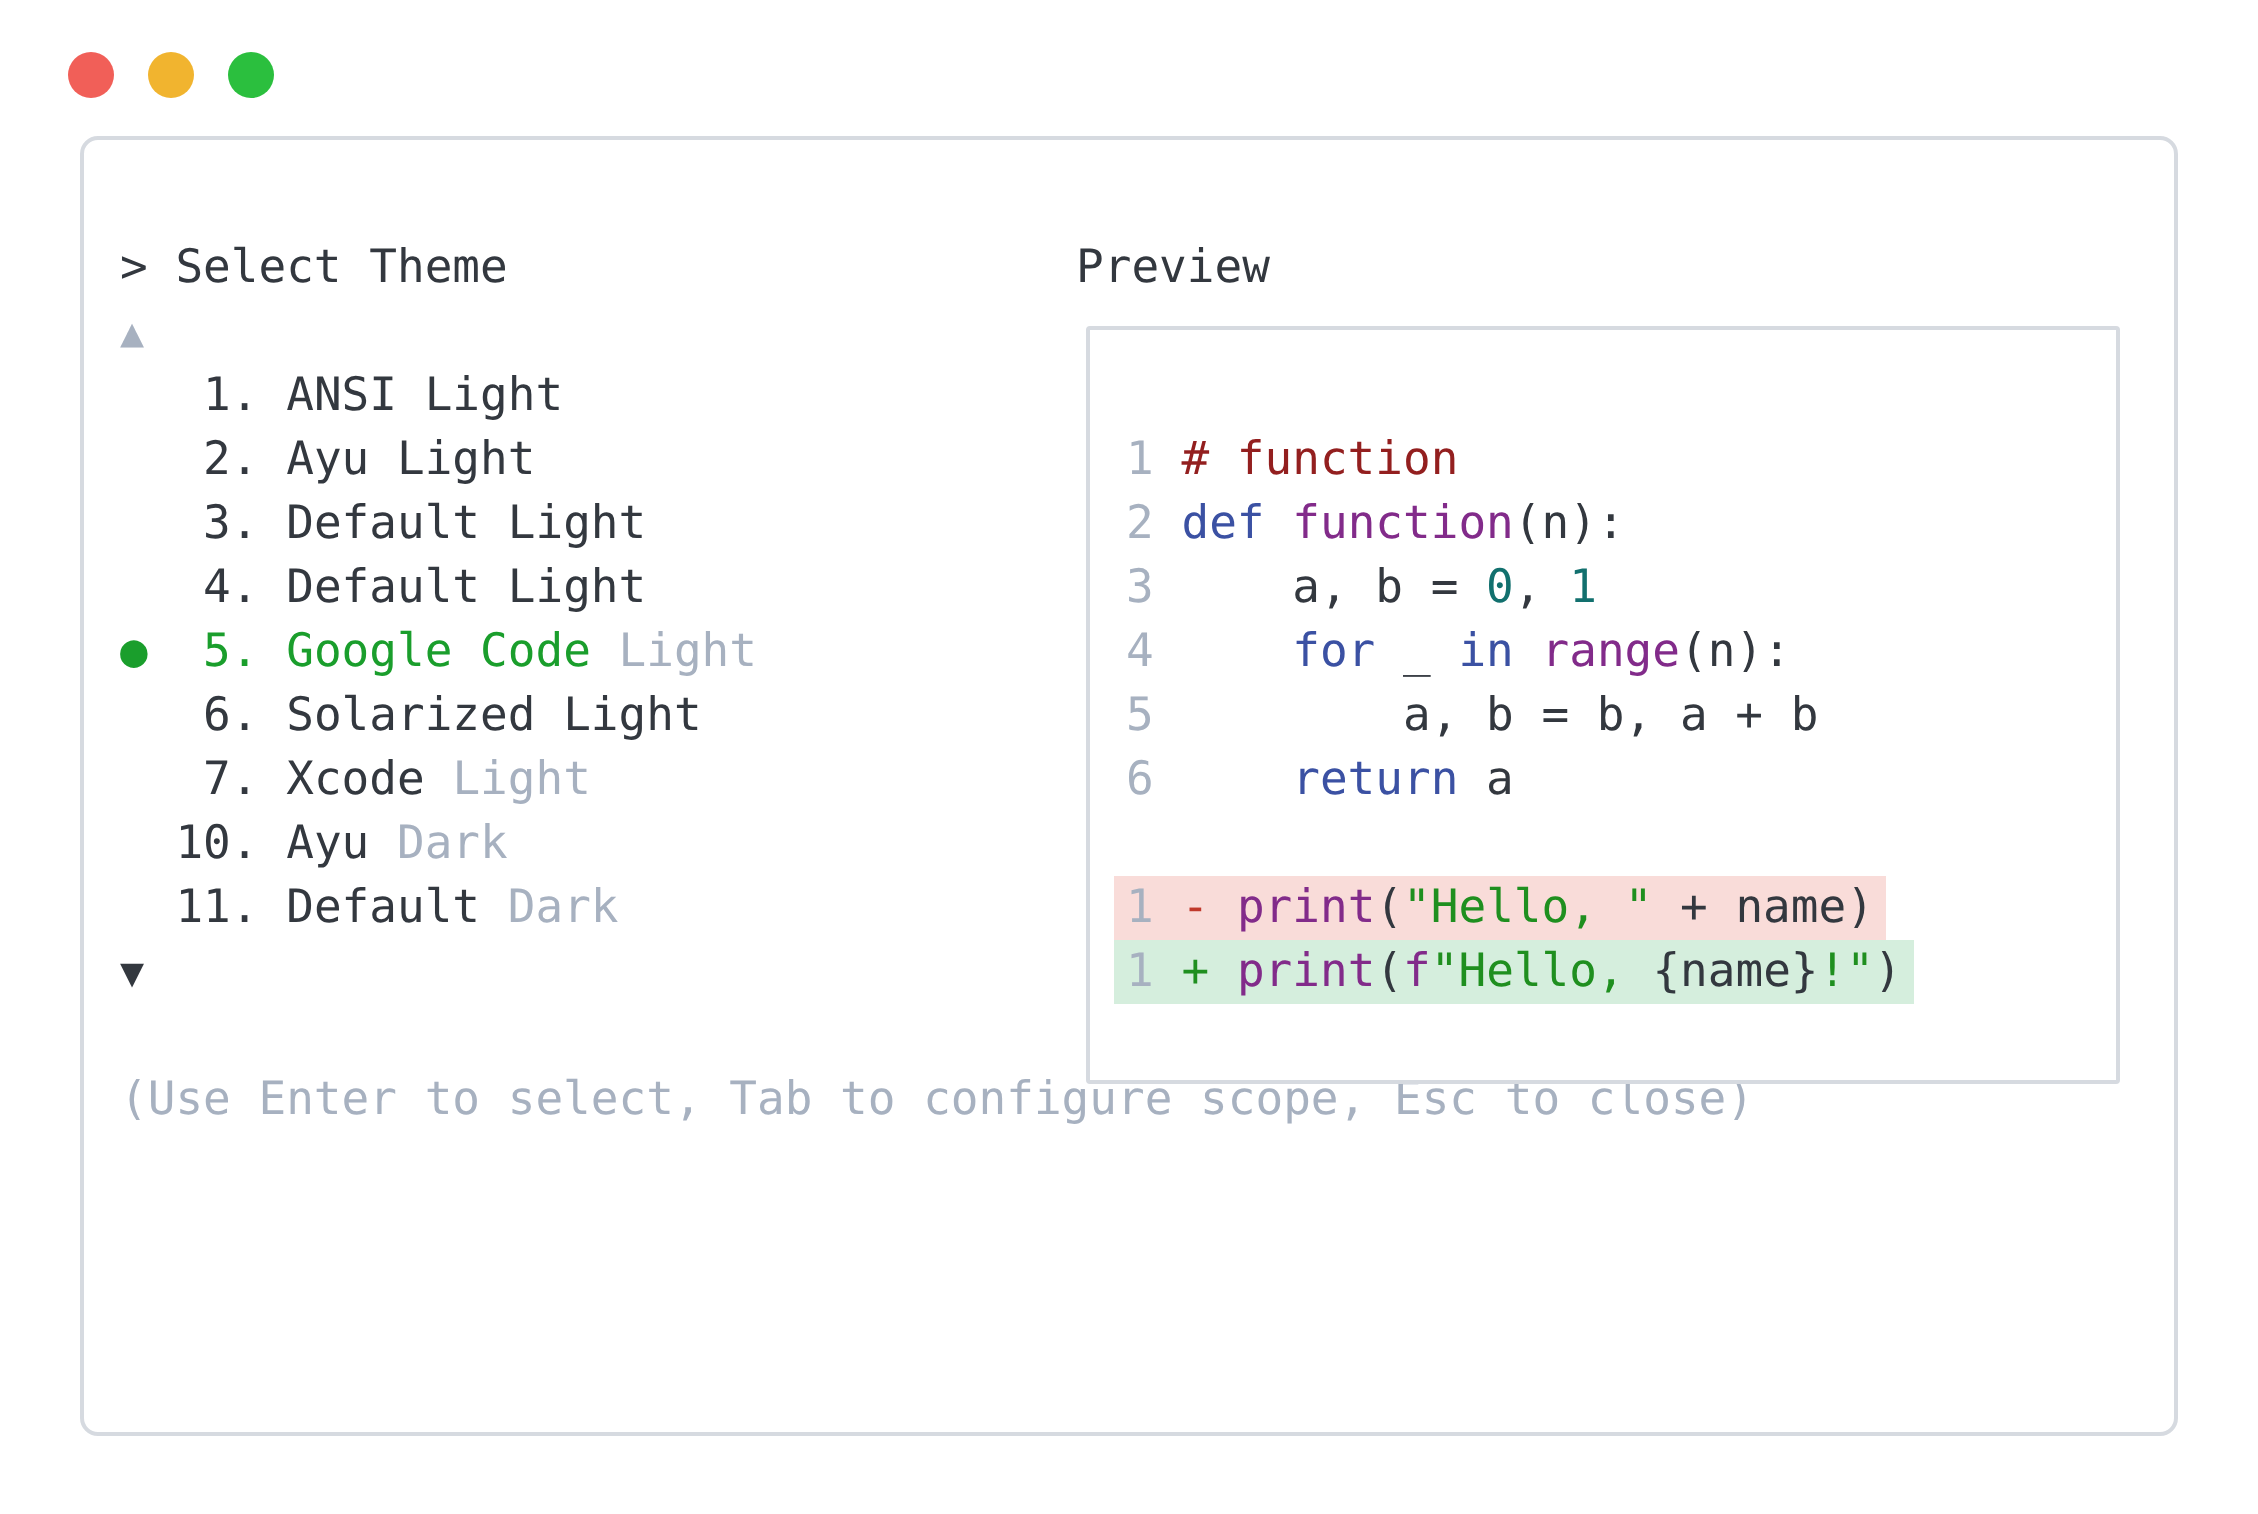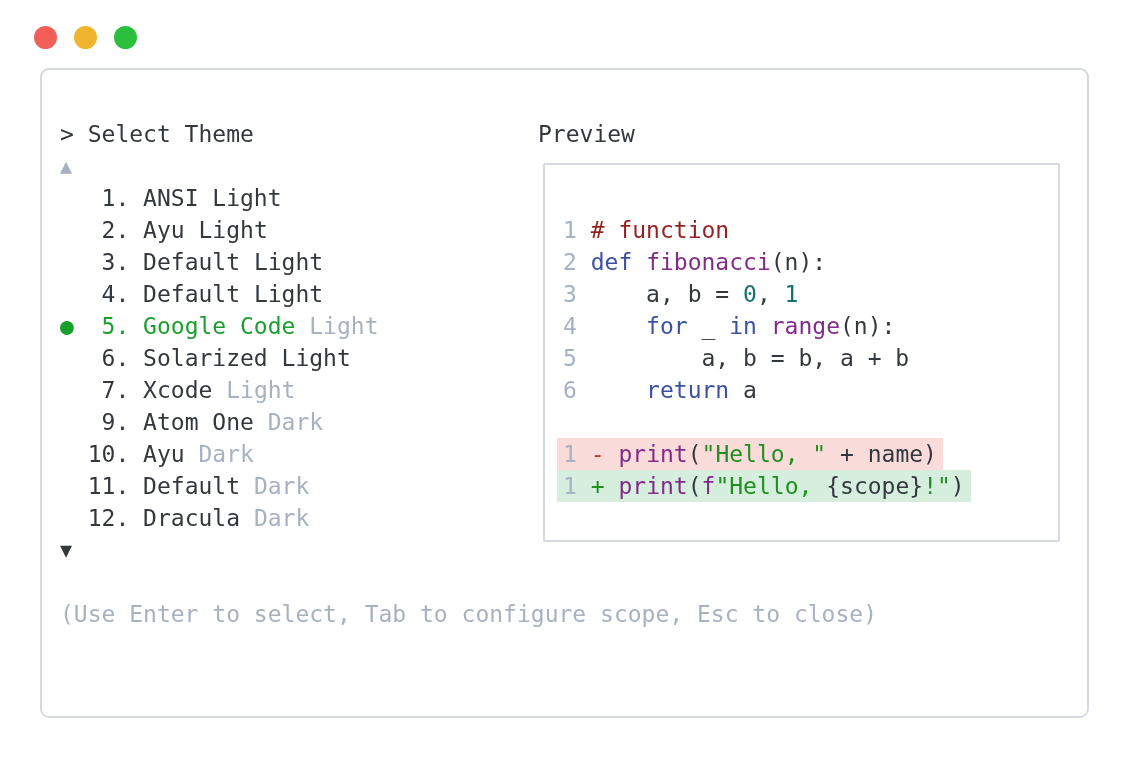--- a/index.html
+++ b/index.html
@@ -53,38 +53,36 @@
       <div class="row prompt">&gt; Select Theme</div>
       <div class="row arrow-up">▲</div>
       <div id="theme-list">
           <div class="row theme-item"><span>  </span><span> 1. </span><span>ANSI</span><span> Light</span></div>
           <div class="row theme-item"><span>  </span><span> 2. </span><span>Ayu</span><span> Light</span></div>
           <div class="row theme-item"><span>  </span><span> 3. </span><span>Default</span><span> Light</span></div>
           <div class="row theme-item"><span>  </span><span> 4. </span><span>Default</span><span> Light</span></div>
           <div class="row theme-item"><span class="sel">● </span><span class="sel"> 5. </span><span class="sel">Google Code</span><span class="muted"> Light</span></div>
           <div class="row theme-item"><span>  </span><span> 6. </span><span>Solarized</span><span> Light</span></div>
           <div class="row theme-item"><span>  </span><span> 7. </span><span>Xcode</span><span class="muted"> Light</span></div>
-          <div class="row theme-item"><span>  </span><span> 9. </span><span>Atom One</span><span class="muted"> Dark</span></div>
           <div class="row theme-item"><span>  </span><span>10. </span><span>Ayu</span><span class="muted"> Dark</span></div>
           <div class="row theme-item"><span>  </span><span>11. </span><span>Default</span><span class="muted"> Dark</span></div>
-          <div class="row theme-item"><span>  </span><span>12. </span><span>Dracula</span><span class="muted"> Dark</span></div>
         </div>
       <div class="row arrow-down">▼</div>
       <div class="row"> </div>
       <div class="row hint">(Use Enter to select, Tab to configure scope, Esc to close)</div>
     </div>
 
     <div class="preview-label">Preview</div>
     <div class="preview-box">
       <div class="code" id="preview-code">
           <div class="row"><span class="ln">1</span><span class="pln"> </span><span class="com"># function</span></div>
-          <div class="row"><span class="ln">2</span><span class="pln"> </span><span class="kwd">def</span><span class="pln"> </span><span class="typ">fibonacci</span><span class="pln">(n):</span></div>
+          <div class="row"><span class="ln">2</span><span class="pln"> </span><span class="kwd">def</span><span class="pln"> </span><span class="typ">function</span><span class="pln">(n):</span></div>
           <div class="row"><span class="ln">3</span><span class="pln"> </span><span class="pln">    a, b = </span><span class="lit">0</span><span class="pln">, </span><span class="lit">1</span></div>
           <div class="row"><span class="ln">4</span><span class="pln"> </span><span class="pln">    </span><span class="kwd">for</span><span class="pln"> _ </span><span class="kwd">in</span><span class="pln"> </span><span class="typ">range</span><span class="pln">(n):</span></div>
           <div class="row"><span class="ln">5</span><span class="pln"> </span><span class="pln">        a, b = b, a + b</span></div>
           <div class="row"><span class="ln">6</span><span class="pln"> </span><span class="pln">    </span><span class="kwd">return</span><span class="pln"> a</span></div>
           <div class="row"> </div>
           <div class="row"><span class="band band-removed"><span class="ln">1</span><span class="pln"> </span><span class="sign-removed">-</span><span class="pln"> </span><span class="typ">print</span><span class="pln">(</span><span class="str">"Hello, "</span><span class="pln"> + name)</span></span></div>
-          <div class="row"><span class="band band-added"><span class="ln">1</span><span class="pln"> </span><span class="sign-added">+</span><span class="pln"> </span><span class="typ">print</span><span class="pln">(</span><span class="typ">f</span><span class="str">"Hello, </span><span class="pln">{scope}</span><span class="str">!"</span><span class="pln">)</span></span></div>
+          <div class="row"><span class="band band-added"><span class="ln">1</span><span class="pln"> </span><span class="sign-added">+</span><span class="pln"> </span><span class="typ">print</span><span class="pln">(</span><span class="typ">f</span><span class="str">"Hello, </span><span class="pln">{name}</span><span class="str">!"</span><span class="pln">)</span></span></div>
         </div>
     </div>
   </div>
 </div>
 
 </body></html>

